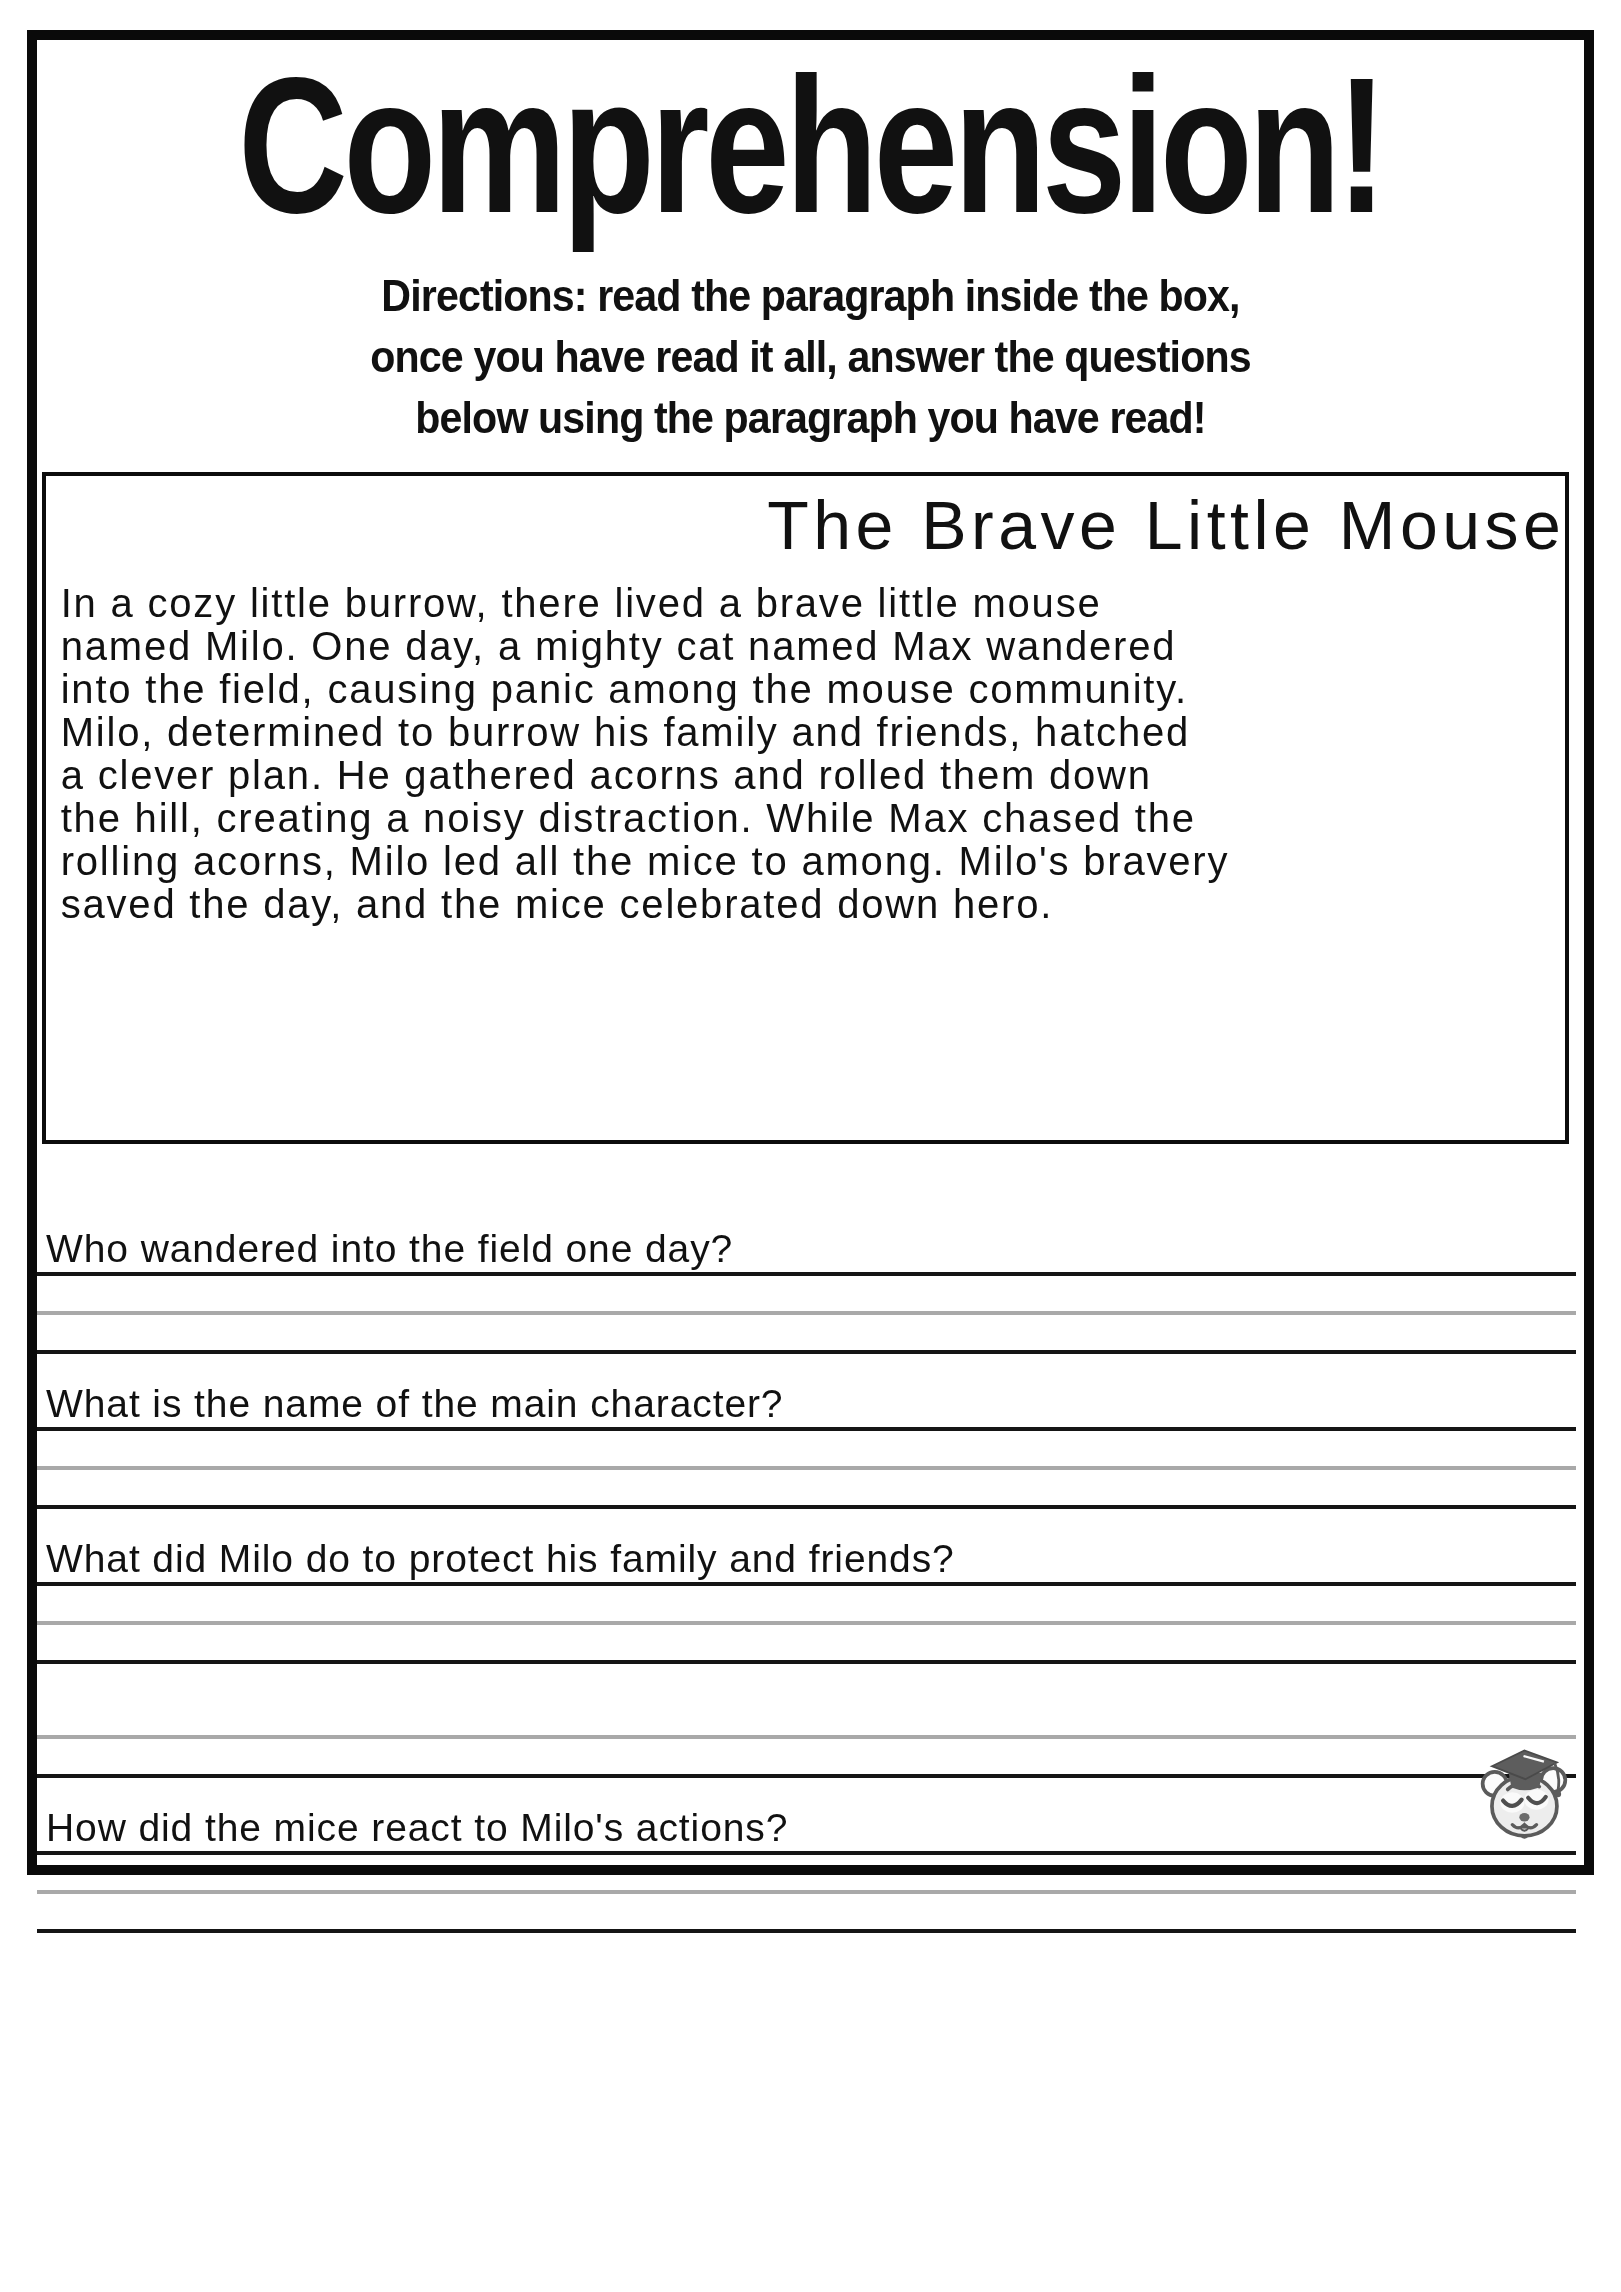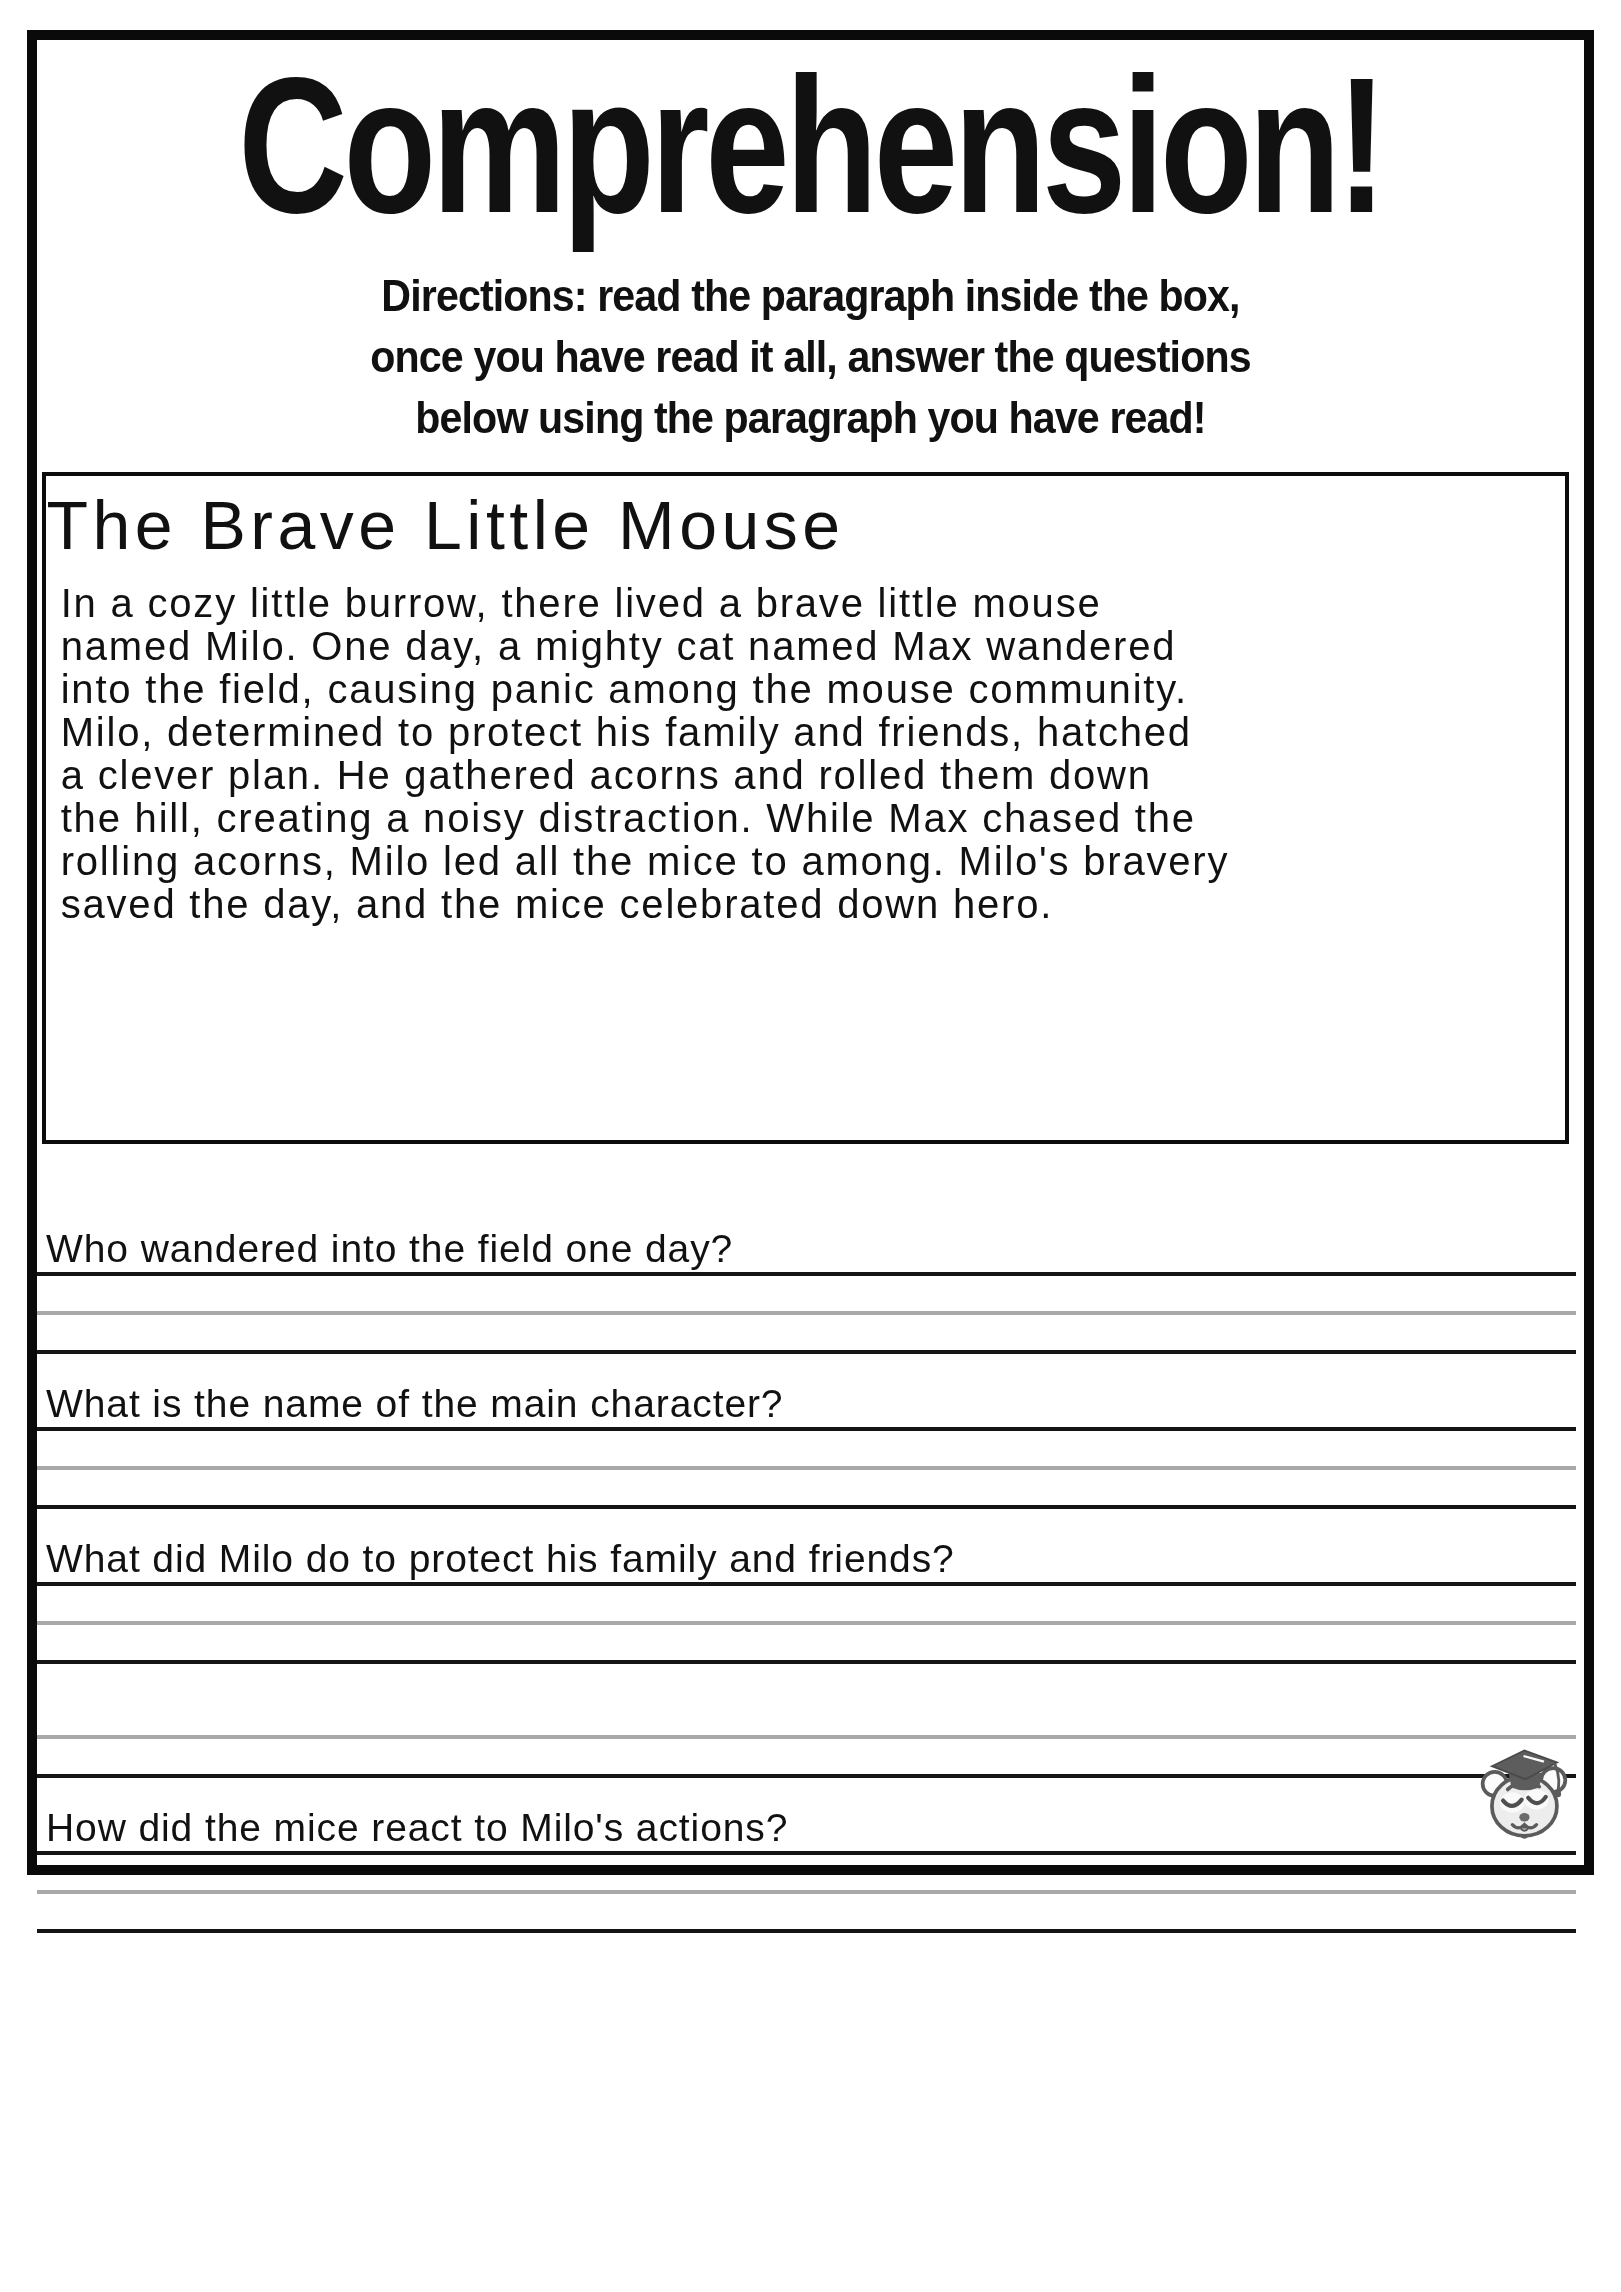--- a/index.html
+++ b/index.html
@@ -60,21 +60,21 @@
     left: 5.4px;
     top: 432px;
     width: 1527px;
     height: 672px;
     box-sizing: border-box;
     border: 4.5px solid #0c0c0c;
     background: #ffffff;
   }
   .passage-title {
     margin: 10.7px 0 0 0;
-    text-align: left;
+    text-align: right;
     font-size: 68px;
     font-weight: normal;
     letter-spacing: 4.5px;
   }
   .passage-body {
     margin-top: 18px;
     padding: 0 14.3px;
     font-size: 40px;
     line-height: 43px;
     letter-spacing: 1.8px;
@@ -135,21 +135,21 @@
       <div class="passage-line">
         <span>In a cozy little burrow, there lived a brave little mouse</span>
       </div>
         <div class="passage-line">
         <span>named Milo. One day, a mighty cat named Max wandered</span>
       </div>
         <div class="passage-line">
         <span>into the field, causing panic among the mouse community.</span>
       </div>
         <div class="passage-line">
-        <span>Milo, determined to protect his family and friends, hatched</span>
+        <span>Milo, determined to burrow his family and friends, hatched</span>
       </div>
         <div class="passage-line">
         <span>a clever plan. He gathered acorns and rolled them down</span>
       </div>
         <div class="passage-line">
         <span>the hill, creating a noisy distraction. While Max chased the</span>
       </div>
         <div class="passage-line">
         <span>rolling acorns, Milo led all the mice to among. Milo's bravery</span>
       </div>

